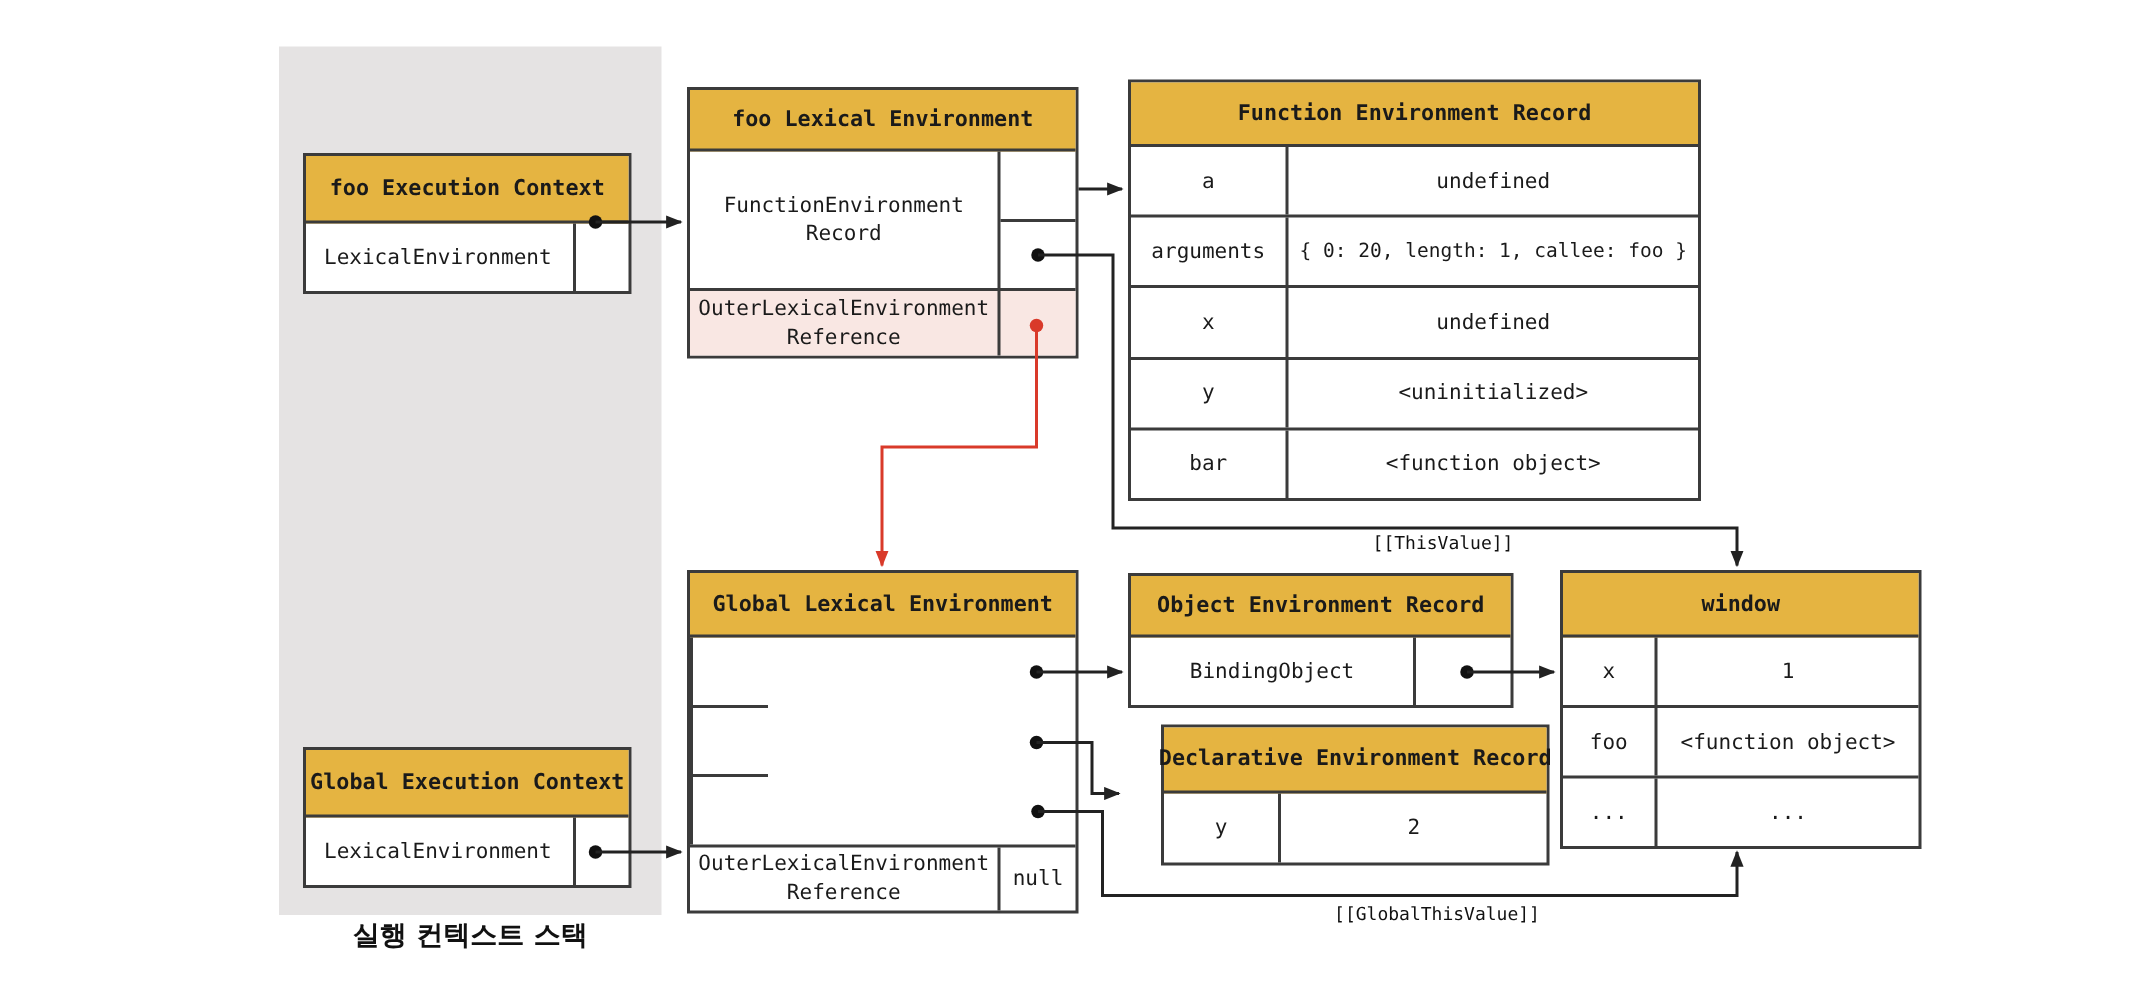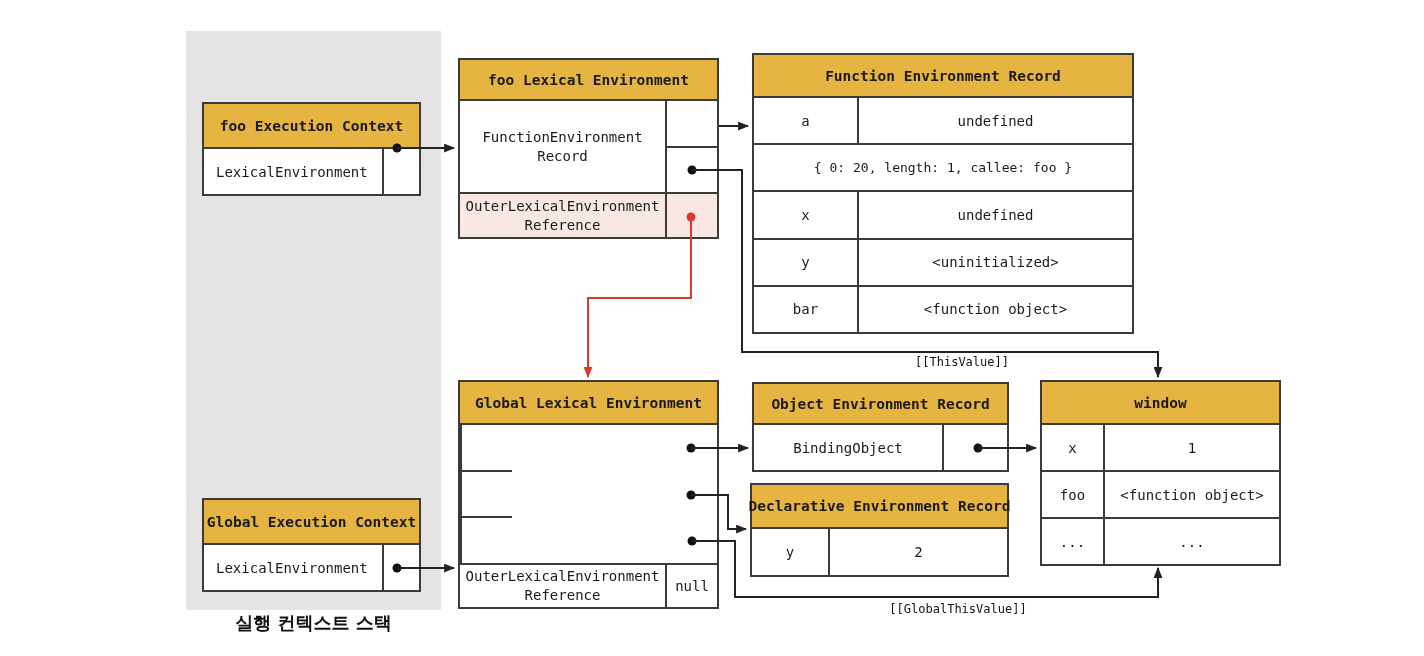--- a/index.html
+++ b/index.html
@@ -95,20 +95,21 @@
     </div>
   </div>
 
   <div class="box" style="left:752px;top:53px;width:382px;height:281px;">
     <div class="hdr" style="height:41px;">Function Environment Record</div>
     <div class="row" style="flex:1;">
       <div class="cell" style="width:103px;border-right:2px solid var(--border);">a</div>
       <div class="cell" style="flex:1;">undefined</div>
     </div>
     <div class="row hdiv-top" style="flex:1;">
+      <div class="cell" style="width:103px;border-right:2px solid var(--border);">arguments</div>
       <div class="cell tight" style="flex:1;">{ 0: 20, length: 1, callee: foo }</div>
     </div>
     <div class="row hdiv-top" style="flex:1;">
       <div class="cell" style="width:103px;border-right:2px solid var(--border);">x</div>
       <div class="cell" style="flex:1;">undefined</div>
     </div>
     <div class="row hdiv-top" style="flex:1;">
       <div class="cell" style="width:103px;border-right:2px solid var(--border);">y</div>
       <div class="cell" style="flex:1;">&lt;uninitialized&gt;</div>
     </div>
@@ -139,21 +140,21 @@
   </div>
 
   <div class="box" style="left:752px;top:382px;width:257px;height:90px;">
     <div class="hdr" style="height:39px;">Object Environment Record</div>
     <div class="row" style="flex:1;">
       <div class="cell" style="flex:1;">BindingObject</div>
       <div class="vdiv" style="width:65px;"></div>
     </div>
   </div>
 
-  <div class="box" style="left:750px;top:483px;width:259px;height:94px;">
+  <div class="box" style="left:774px;top:483px;width:259px;height:94px;">
     <div class="hdr" style="height:42px;">Declarative Environment Record</div>
     <div class="row" style="flex:1;">
       <div class="cell" style="width:76px;border-right:2px solid var(--border);">y</div>
       <div class="cell" style="flex:1;">2</div>
     </div>
   </div>
 
   <div class="box" style="left:1040px;top:380px;width:241px;height:186px;">
     <div class="hdr" style="height:41px;">window</div>
     <div class="row" style="flex:1;">

